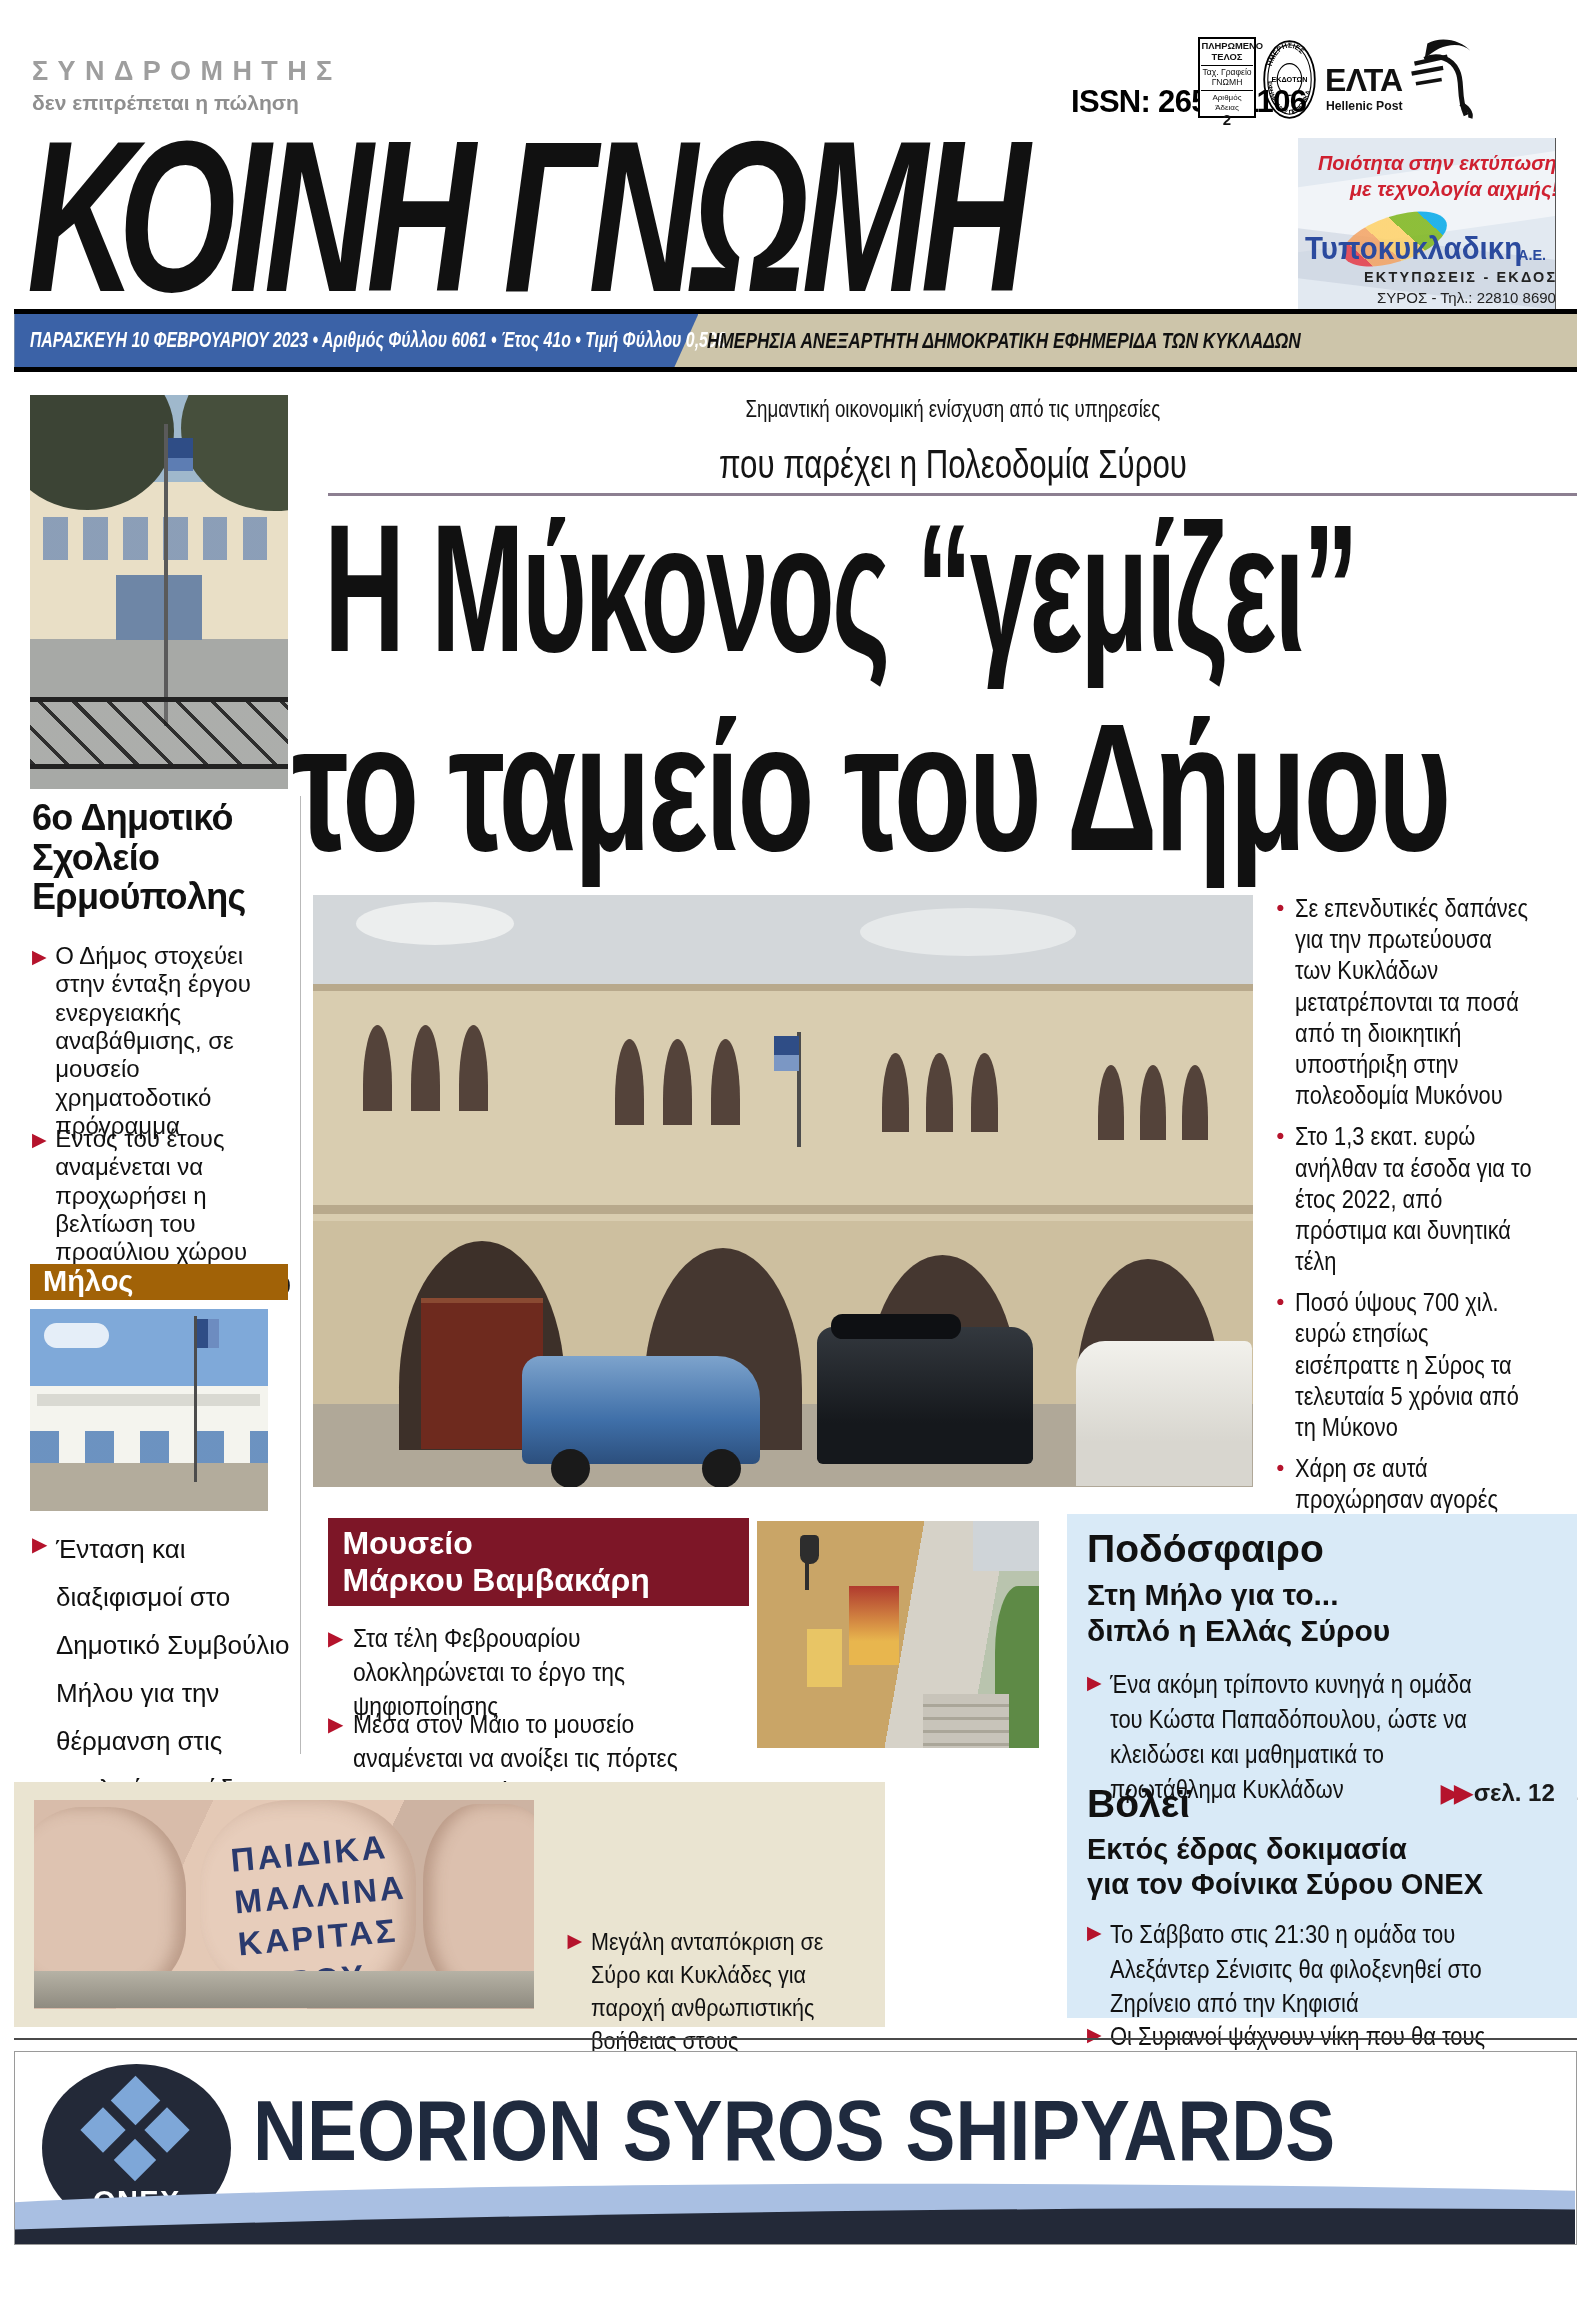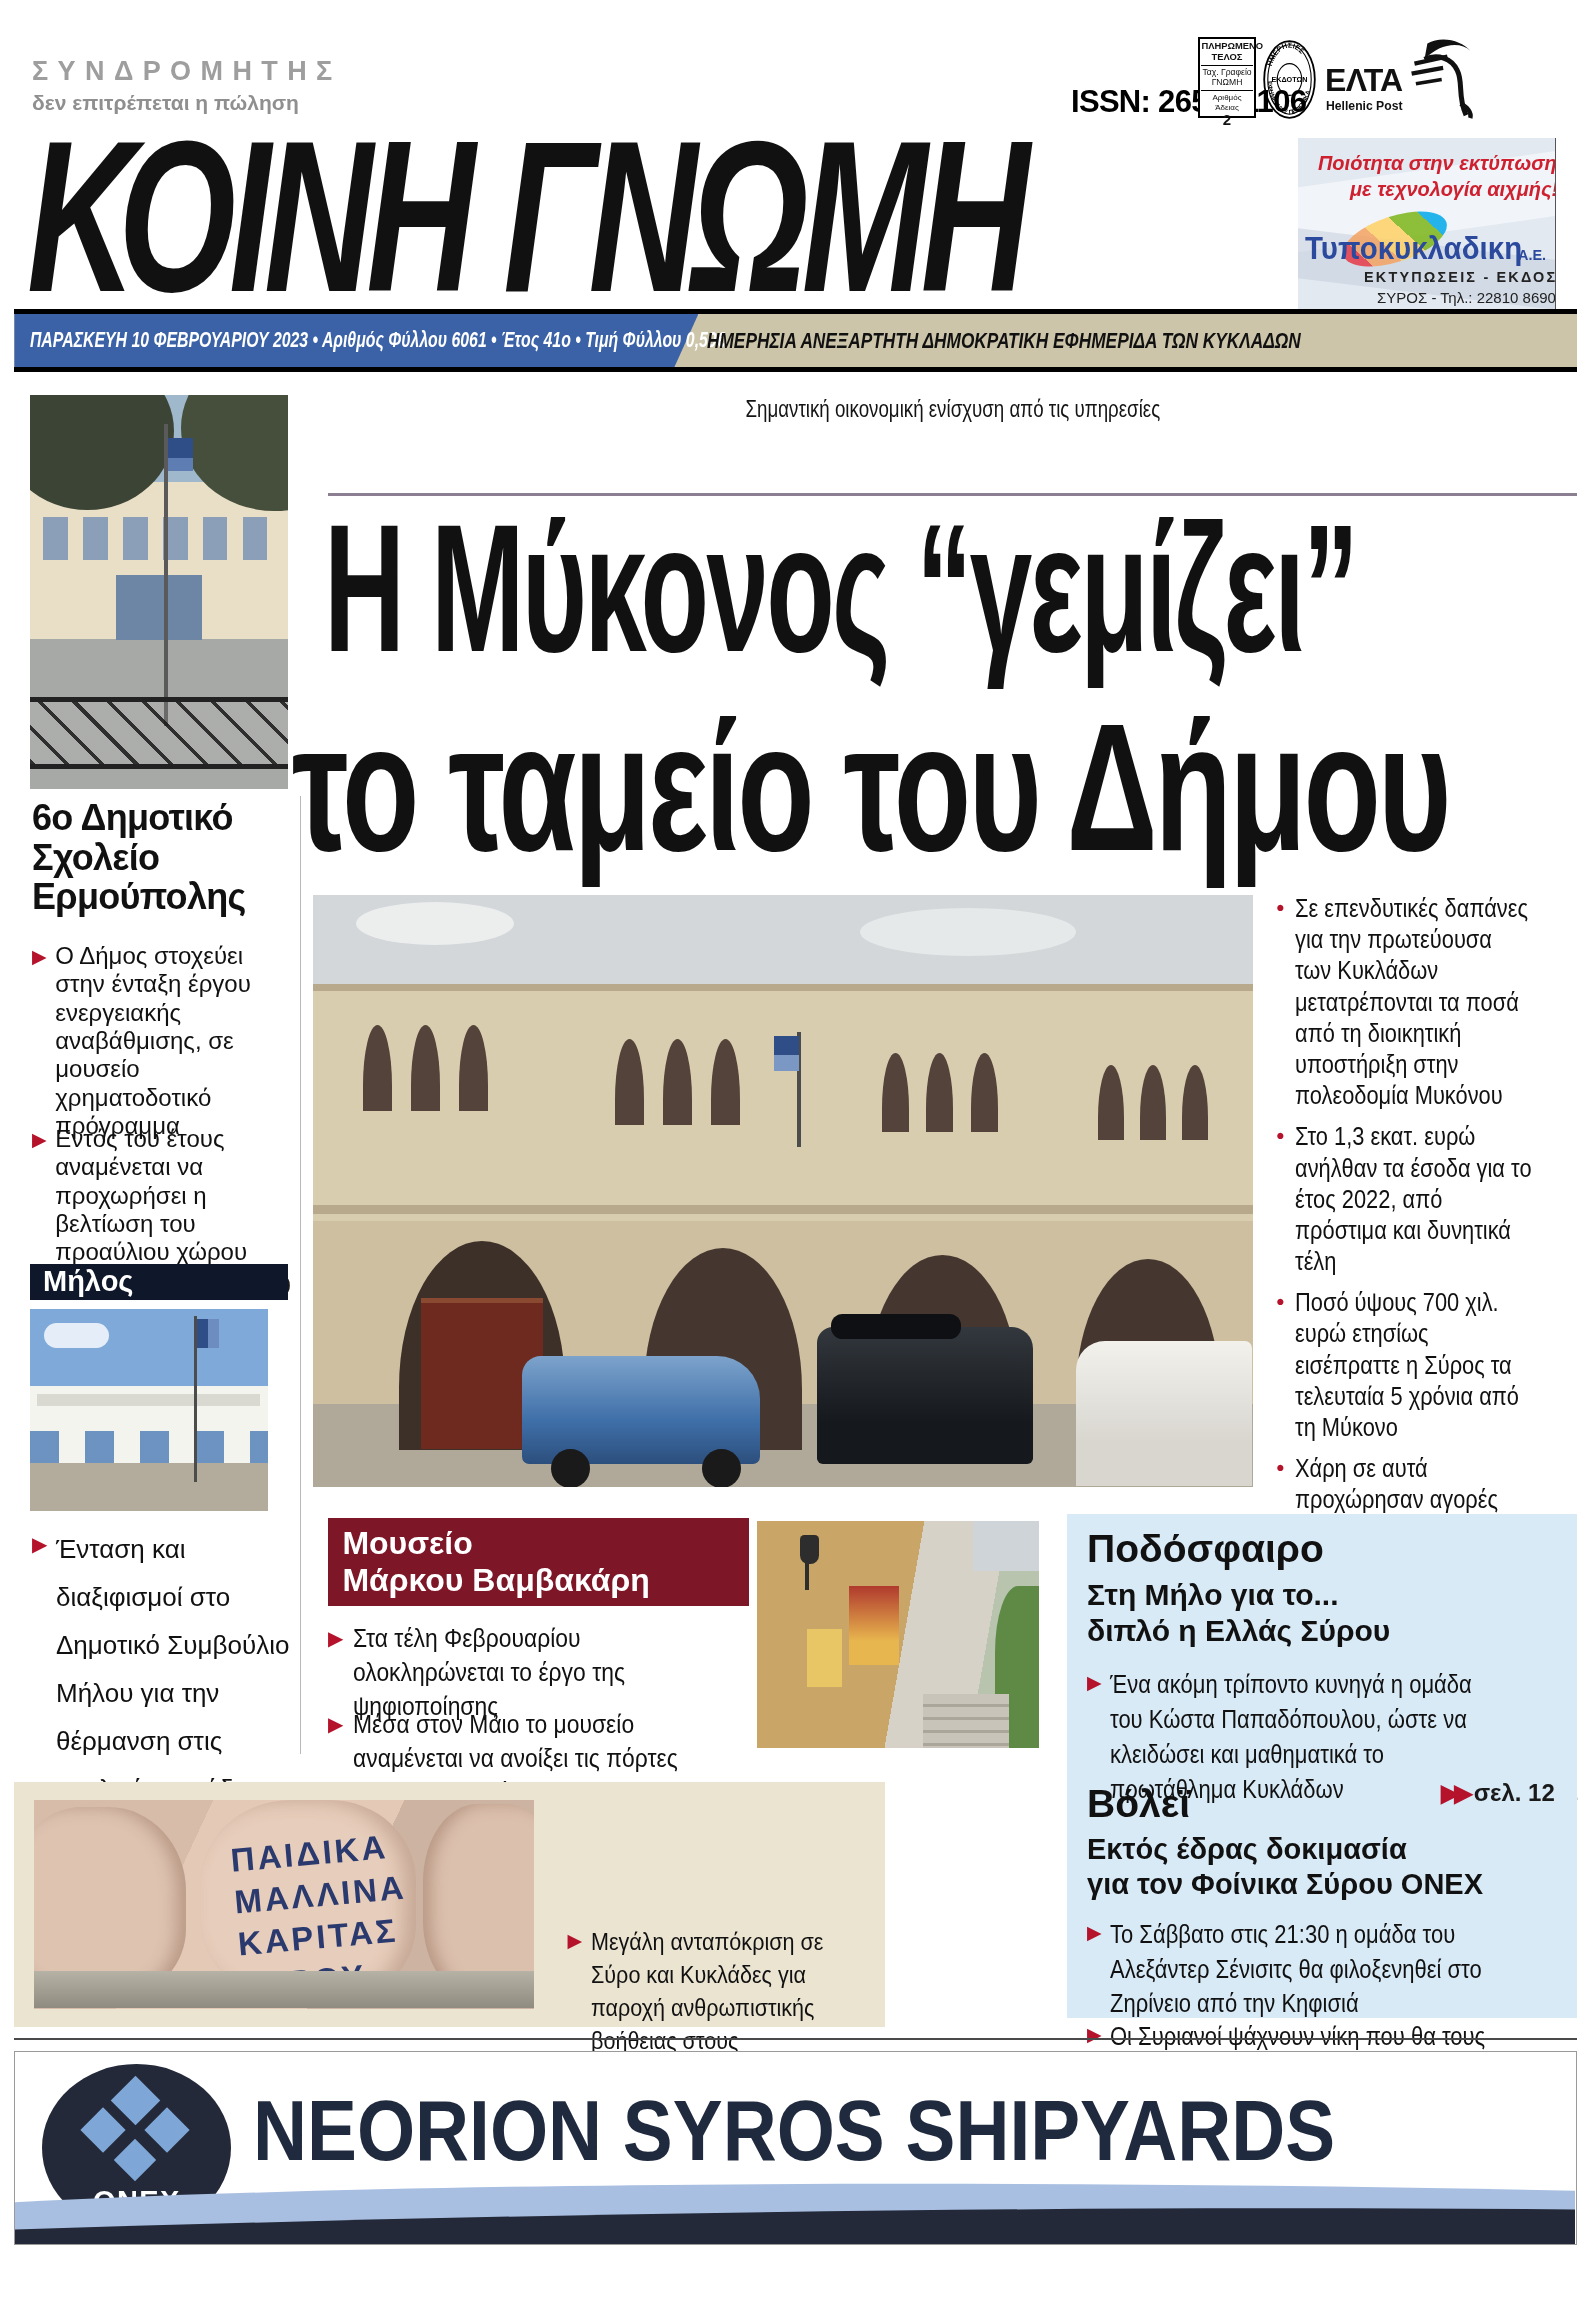--- a/index.html
+++ b/index.html
@@ -24,21 +24,21 @@
   .mast { font-style:italic; font-weight:900; letter-spacing:-10px; line-height:1; }
   .hline { font-weight:900; letter-spacing:-4.3px; line-height:1; }
   
   .ph { overflow:hidden; position:absolute; }
   .ph > div { position:absolute; }
   .arch { background:#54433a; border-radius:50% 50% 0 0 / 70% 70% 0 0; }
   
   .stampbox { border:2.9px double #000; background:#fff; text-align:center; line-height:1.15; }
   .stampbox .hr { border-top:1.4px solid #000; margin:2.2px 0; }
   
-  .secbar { background:#0f172a; color:#fff; font-weight:900; }
+  .secbar { background:#a16207; color:#fff; font-weight:900; }
 </style>
 </head>
 <body>
 
 <div id="page">
 
   <div class="abs" style="left:32px; top:56px; font-size:27px; font-weight:700; letter-spacing:9.4px; color:#9e9e9e;">ΣΥΝΔΡΟΜΗΤΗΣ</div>
   <div class="abs" style="left:32px; top:91px; font-size:21px; font-weight:700; color:#8f8f8f;">δεν επιτρέπεται η πώληση</div>
 
   <div class="abs" style="left:1071px; top:84px; font-size:31px; font-weight:700; letter-spacing:-0.7px; color:#000;">ISSN: 2654 -1106</div>
@@ -105,20 +105,23 @@
       <span class="cnd" style="transform:scaleX(.72);">ΠΑΡΑΣΚΕΥΗ 10 ΦΕΒΡΟΥΑΡΙΟΥ 2023 • Αριθμός Φύλλου  6061 • Έτος 41ο • Τιμή Φύλλου 0,50€</span>
     </div>
     <div class="abs" style="left:693px; top:14.4px; color:#111; font-size:21.6px; font-weight:700; font-style:italic;">
       <span class="cnd" style="transform:scaleX(.80);">ΗΜΕΡΗΣΙΑ ΑΝΕΞΑΡΤΗΤΗ ΔΗΜΟΚΡΑΤΙΚΗ ΕΦΗΜΕΡΙΔΑ ΤΩΝ ΚΥΚΛΑΔΩΝ</span>
     </div>
   </div>
 
   <div class="abs" style="left:328px; top:395px; width:1249px; text-align:center; font-size:24px; color:#141414;">
     <span class="cnd" style="transform:scaleX(.78); transform-origin:50% 50%;">Σημαντική οικονομική ενίσχυση από τις υπηρεσίες</span>
   </div>
+  <div class="abs" style="left:328px; top:442px; width:1249px; text-align:center; font-size:40px; color:#141414;">
+    <span class="cnd" style="transform:scaleX(.78); transform-origin:50% 50%;">που παρέχει η Πολεοδομία Σύρου</span>
+  </div>
   <div class="abs" style="left:328px; top:493px; width:1249px; height:2.9px; background:#8c7f91;"></div>
 
   <div class="abs hline nowrap" style="left:324px; top:498px; font-size:181px; transform:scaleX(.62); transform-origin:0 0;">Η Μύκονος “γεμίζει”</div>
   <div class="abs hline nowrap" style="left:292px; top:697px; font-size:181px; transform:scaleX(.70); transform-origin:0 0;">το ταμείο του Δήμου</div>
 
   <div class="ph" style="left:30px; top:395px; width:258px; height:394px; background:linear-gradient(#9fb8cc 0 22%, #e9dfc6 22% 62%, #a7a9a6 62% 100%);">
     <div style="left:-29px; top:-43px; width:173px; height:158px; background:#3c4435; border-radius:50%;"></div>
     <div style="left:151px; top:-50px; width:187px; height:166px; background:#464f3c; border-radius:50%;"></div>
     <div style="left:13px; top:122px; width:232px; height:43px; background:repeating-linear-gradient(90deg,#7b93b5 0 24.5px,#e9dfc6 24.5px 40px); opacity:.85;"></div>
     <div style="left:86px; top:180px; width:86px; height:65px; background:#6e86a6;"></div>

